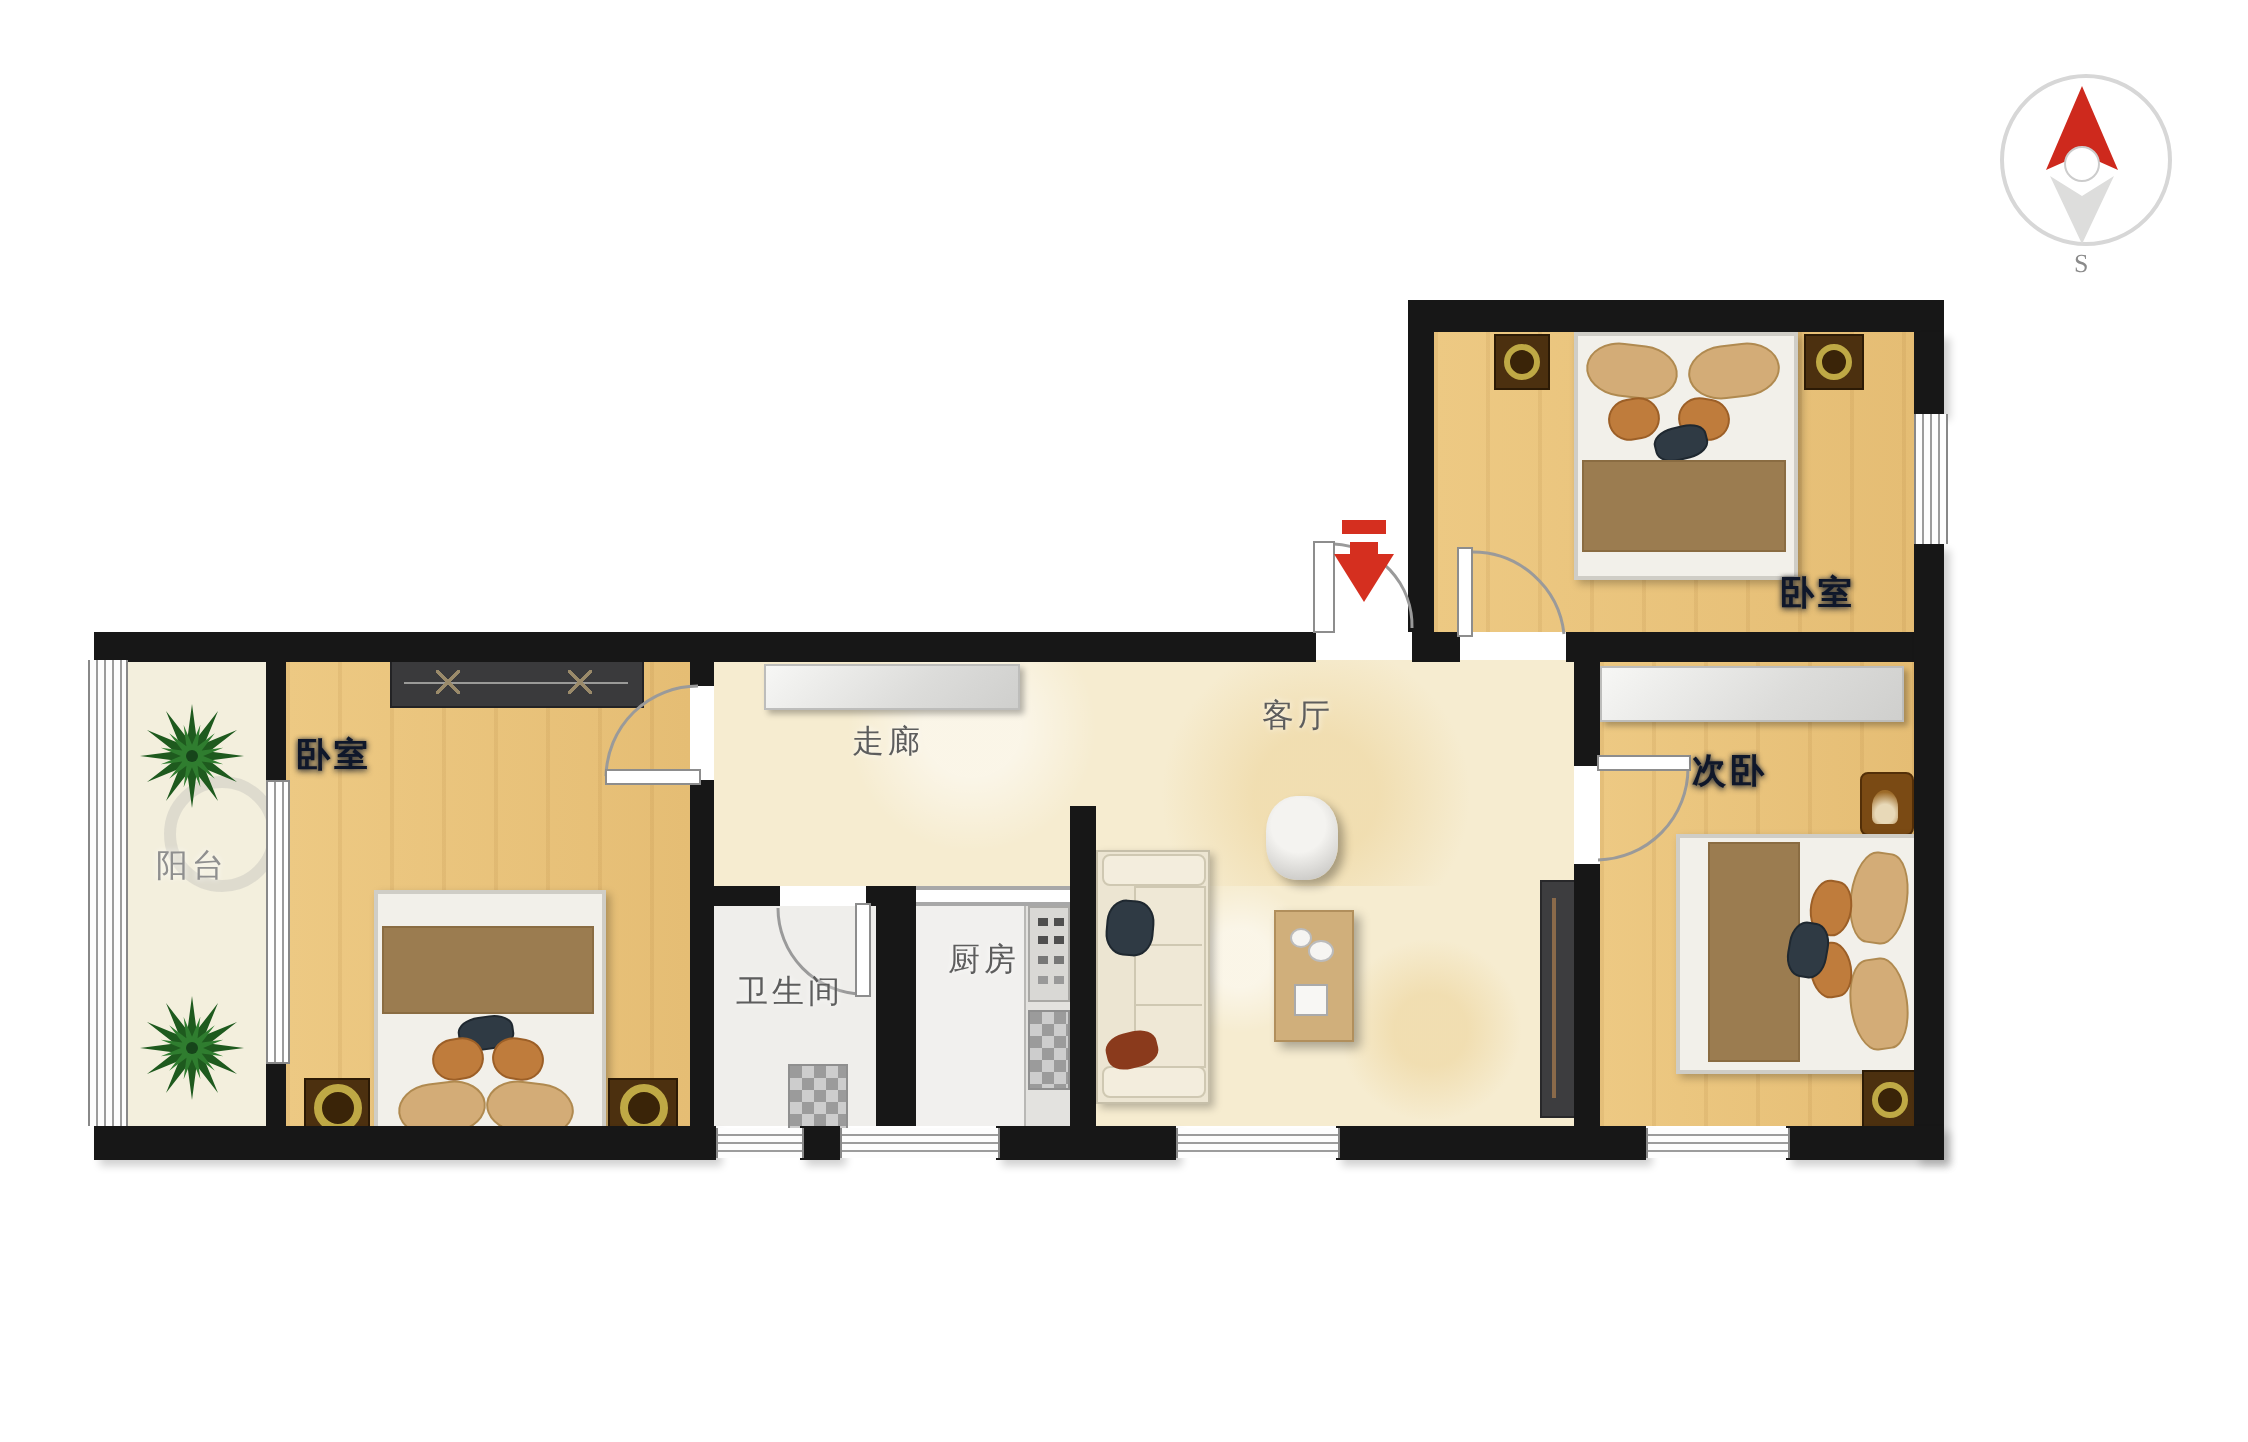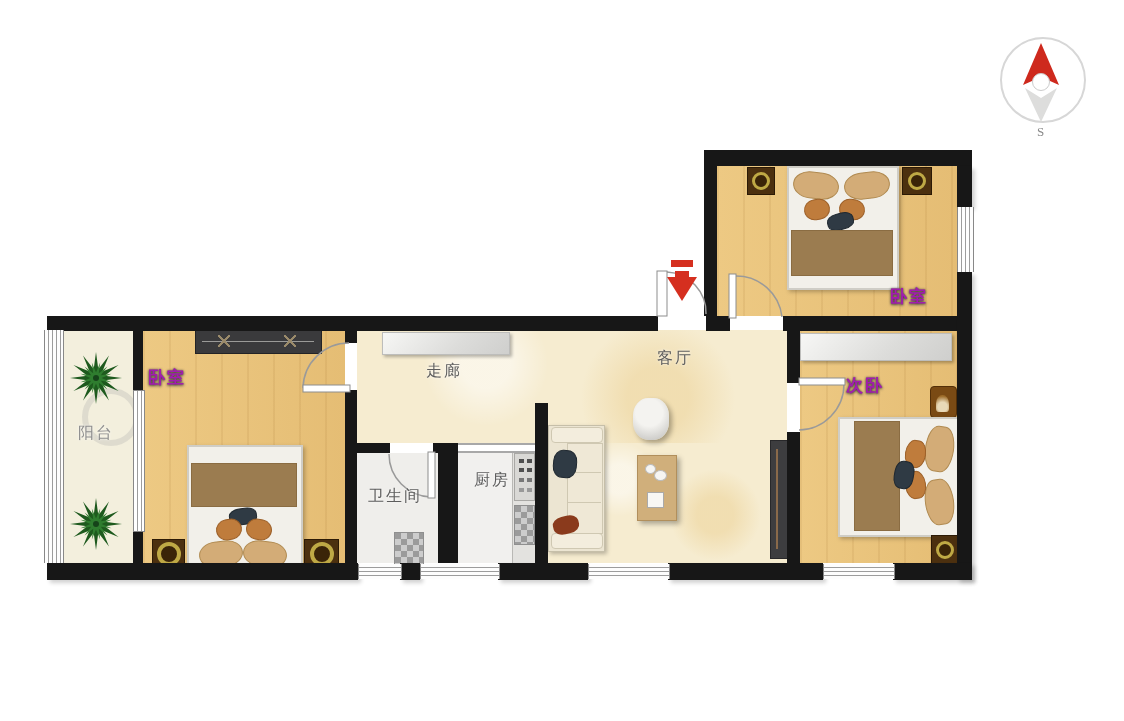--- a/index.html
+++ b/index.html
@@ -12,21 +12,21 @@
     background-image:repeating-linear-gradient(90deg,rgba(150,100,35,.10) 0 2px,rgba(255,255,255,0) 2px 26px),
     linear-gradient(90deg,#edc983,#e5bd74);}
   .floor-tile{position:absolute;background:#f6ecd0;
     background-image:radial-gradient(circle at 30% 30%,rgba(255,255,255,.5) 0 8%,rgba(0,0,0,0) 20%),
     radial-gradient(circle at 70% 60%,rgba(231,196,120,.35) 0 10%,rgba(0,0,0,0) 25%);}
   .floor-plain{position:absolute;}
   .win-h{position:absolute;background:repeating-linear-gradient(180deg,#fdfdfd 0 3px,#9c9c9c 3px 4px);border-left:1px solid #888;border-right:1px solid #888;}
   .win-v{position:absolute;background:repeating-linear-gradient(90deg,#fdfdfd 0 3px,#9c9c9c 3px 4px);border-top:1px solid #888;border-bottom:1px solid #888;}
   .label{position:absolute;font-size:16px;letter-spacing:2px;color:#5d5d5d;white-space:nowrap;
          text-shadow:0 0 3px rgba(255,255,255,.9);}
-  .label.light{color:#a21caf;font-weight:bold;text-shadow:0 1px 3px rgba(50,50,50,.95),0 0 2px rgba(80,80,80,.8);}
+  .label.light{color:#0f172a;font-weight:bold;text-shadow:0 1px 3px rgba(50,50,50,.95),0 0 2px rgba(80,80,80,.8);}
   .label.gray{color:#8f8f8f;}
   .bed{position:absolute;background:#f2f0ea;border:2px solid #cfcdc6;box-shadow:2px 2px 4px rgba(0,0,0,.25);}
   .blanket{position:absolute;background:#9b7c50;border:1px solid #8a6c42;}
   .pillow{position:absolute;background:#d3ac77;border:1px solid #b08a50;border-radius:46%/60%;}
   .cushion{position:absolute;background:#bf7c3c;border:1px solid #9c5f27;border-radius:48%/58%;}
   .darkitem{position:absolute;background:#2f3a44;border-radius:40%;border:1px solid #1f2830;}
   .nightstand{position:absolute;background:#4c300f;border:1px solid #2c1a05;display:flex;align-items:center;justify-content:center;}
   .nightstand .ring{width:16px;height:16px;border-radius:50%;border:4px solid #bfa945;background:#3a2408;}
   .cabinet{position:absolute;background:linear-gradient(135deg,#f7f7f5,#dcdcda 60%,#cfcfcd);border:1px solid #bdbdbb;box-shadow:2px 2px 3px rgba(0,0,0,.28);}
   .mosaic{position:absolute;background:conic-gradient(#cdcdcd 25%,#9b9b9b 0 50%,#cdcdcd 0 75%,#9b9b9b 0);background-size:12px 12px;border:1px solid #8f8f8f;}
@@ -191,21 +191,21 @@
 
     <g>
       <rect x="671" y="260" width="22" height="7" fill="#d52f1f"></rect>
       <polygon fill="#d52f1f" points="675,271 689,271 689,277 697,277 682,301 667,277 675,277"></polygon>
     </g>
   </svg>
 
   <span class="label gray" style="left:78px;top:423px;">阳台</span>
   <span class="label light" style="left:148px;top:366px;font-size:17px;">卧室</span>
   <span class="label" style="left:426px;top:361px;">走廊</span>
-  <span class="label" style="left:657px;top:348px;">客厅</span>
+  <span class="label" style="left:631px;top:348px;">客厅</span>
   <span class="label" style="left:368px;top:486px;">卫生间</span>
   <span class="label" style="left:474px;top:470px;">厨房</span>
   <span class="label light" style="left:890px;top:285px;font-size:17px;">卧室</span>
   <span class="label light" style="left:846px;top:374px;font-size:17px;">次卧</span>
 
   <svg style="left:995px;top:30px;" width="104" height="116" viewBox="0 0 104 116">
     <circle cx="48" cy="50" r="42" fill="none" stroke="#d7d7d7" stroke-width="2"></circle>
     <polygon fill="#ce291d" points="46,13 64,55 46,47 28,55"></polygon>
     <polygon fill="#dddddc" points="30,58 46,68 62,58 46,92"></polygon>
     <circle cx="46" cy="52" r="8.5" fill="#ffffff" stroke="#cccccc" stroke-width="1"></circle>

